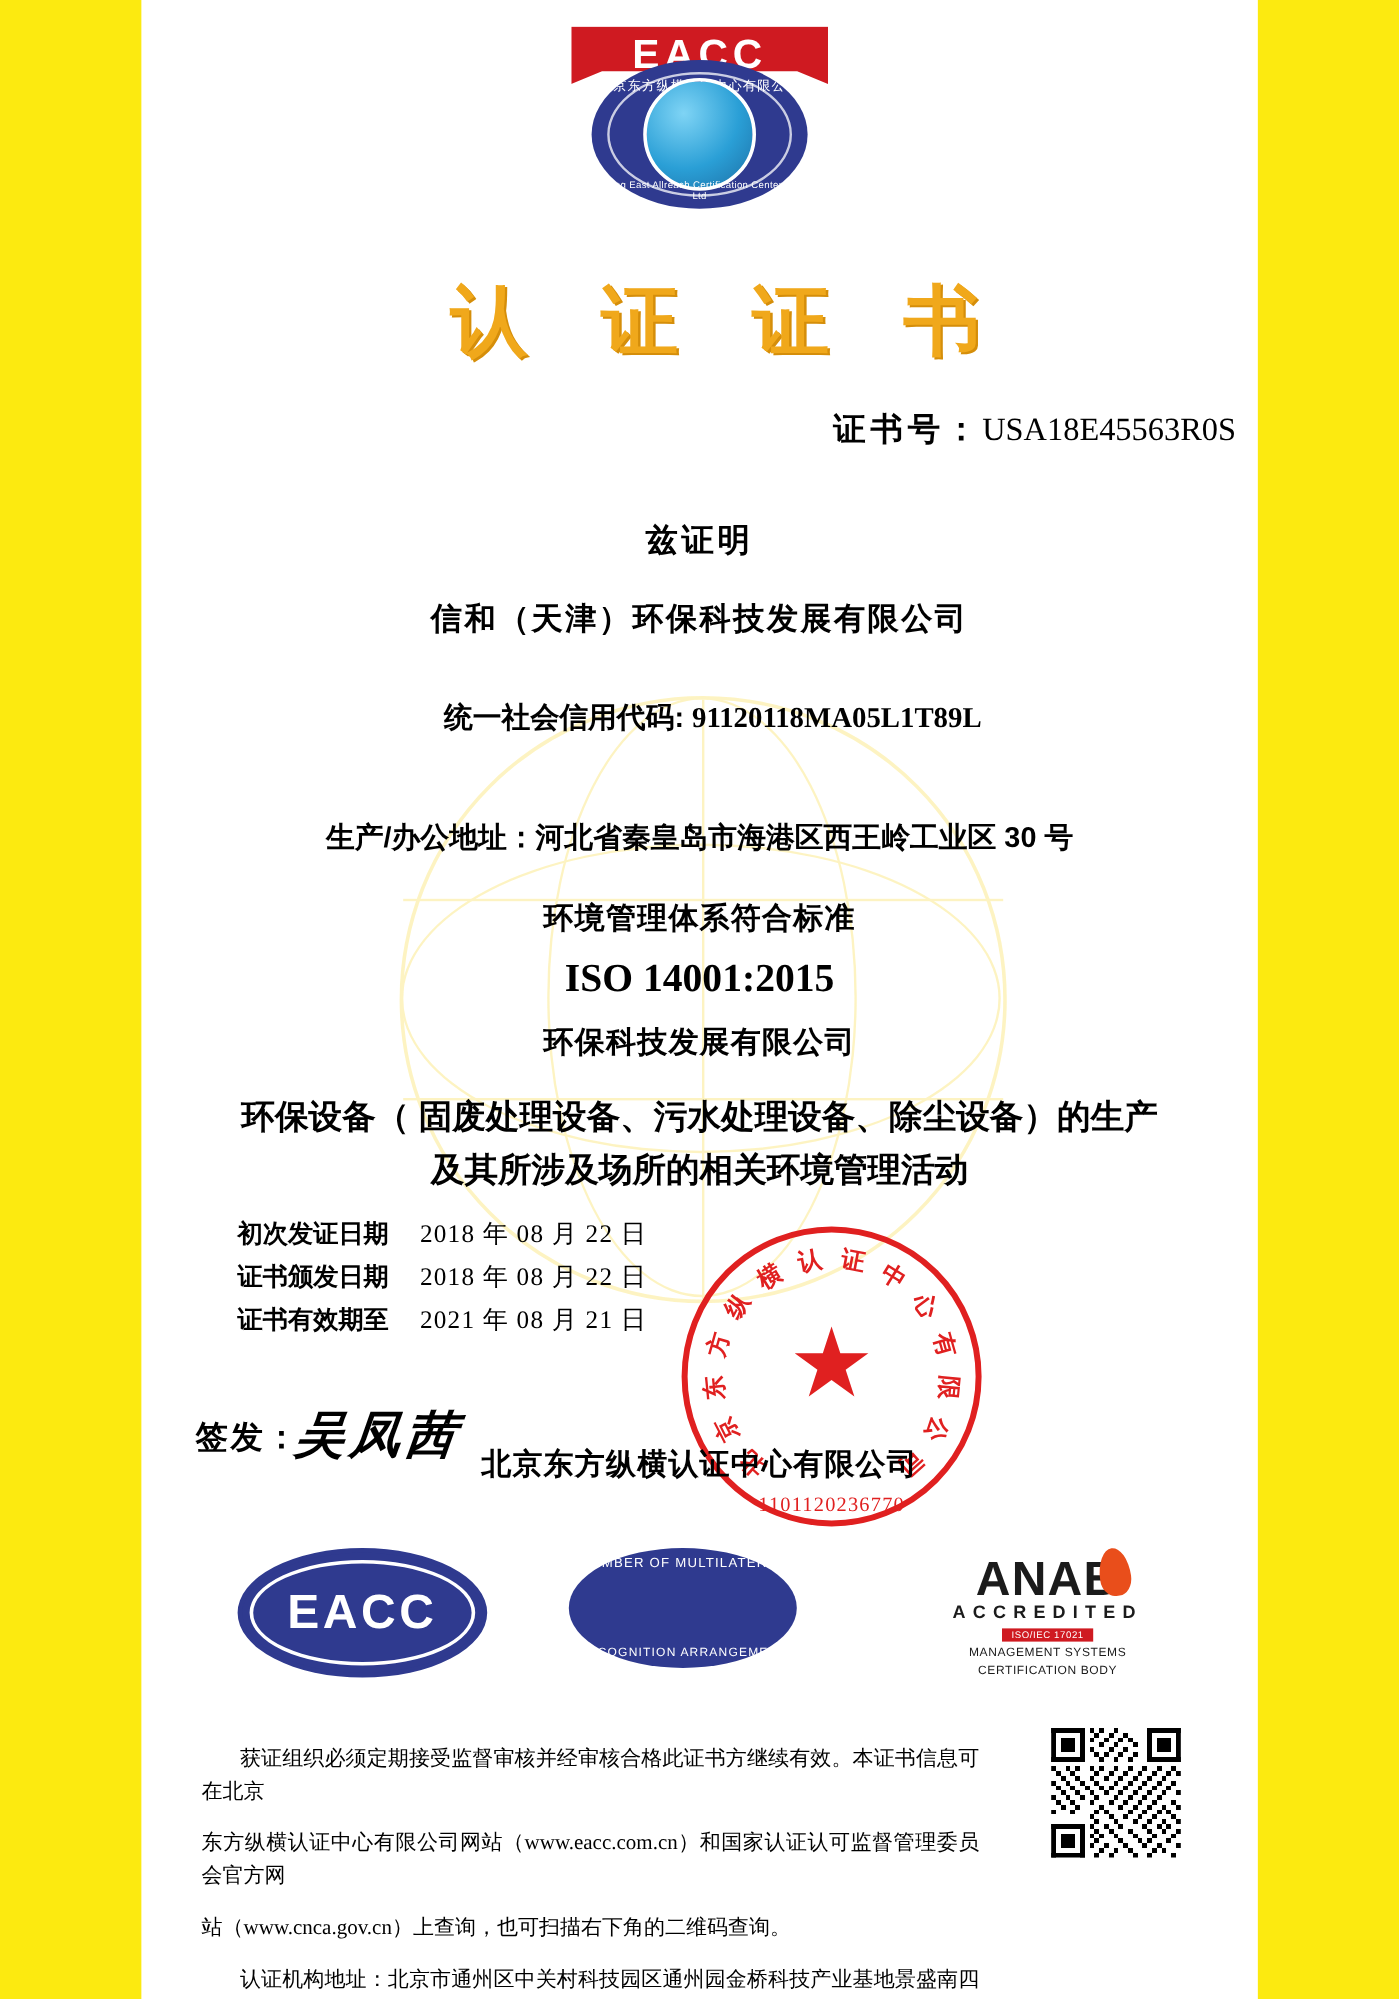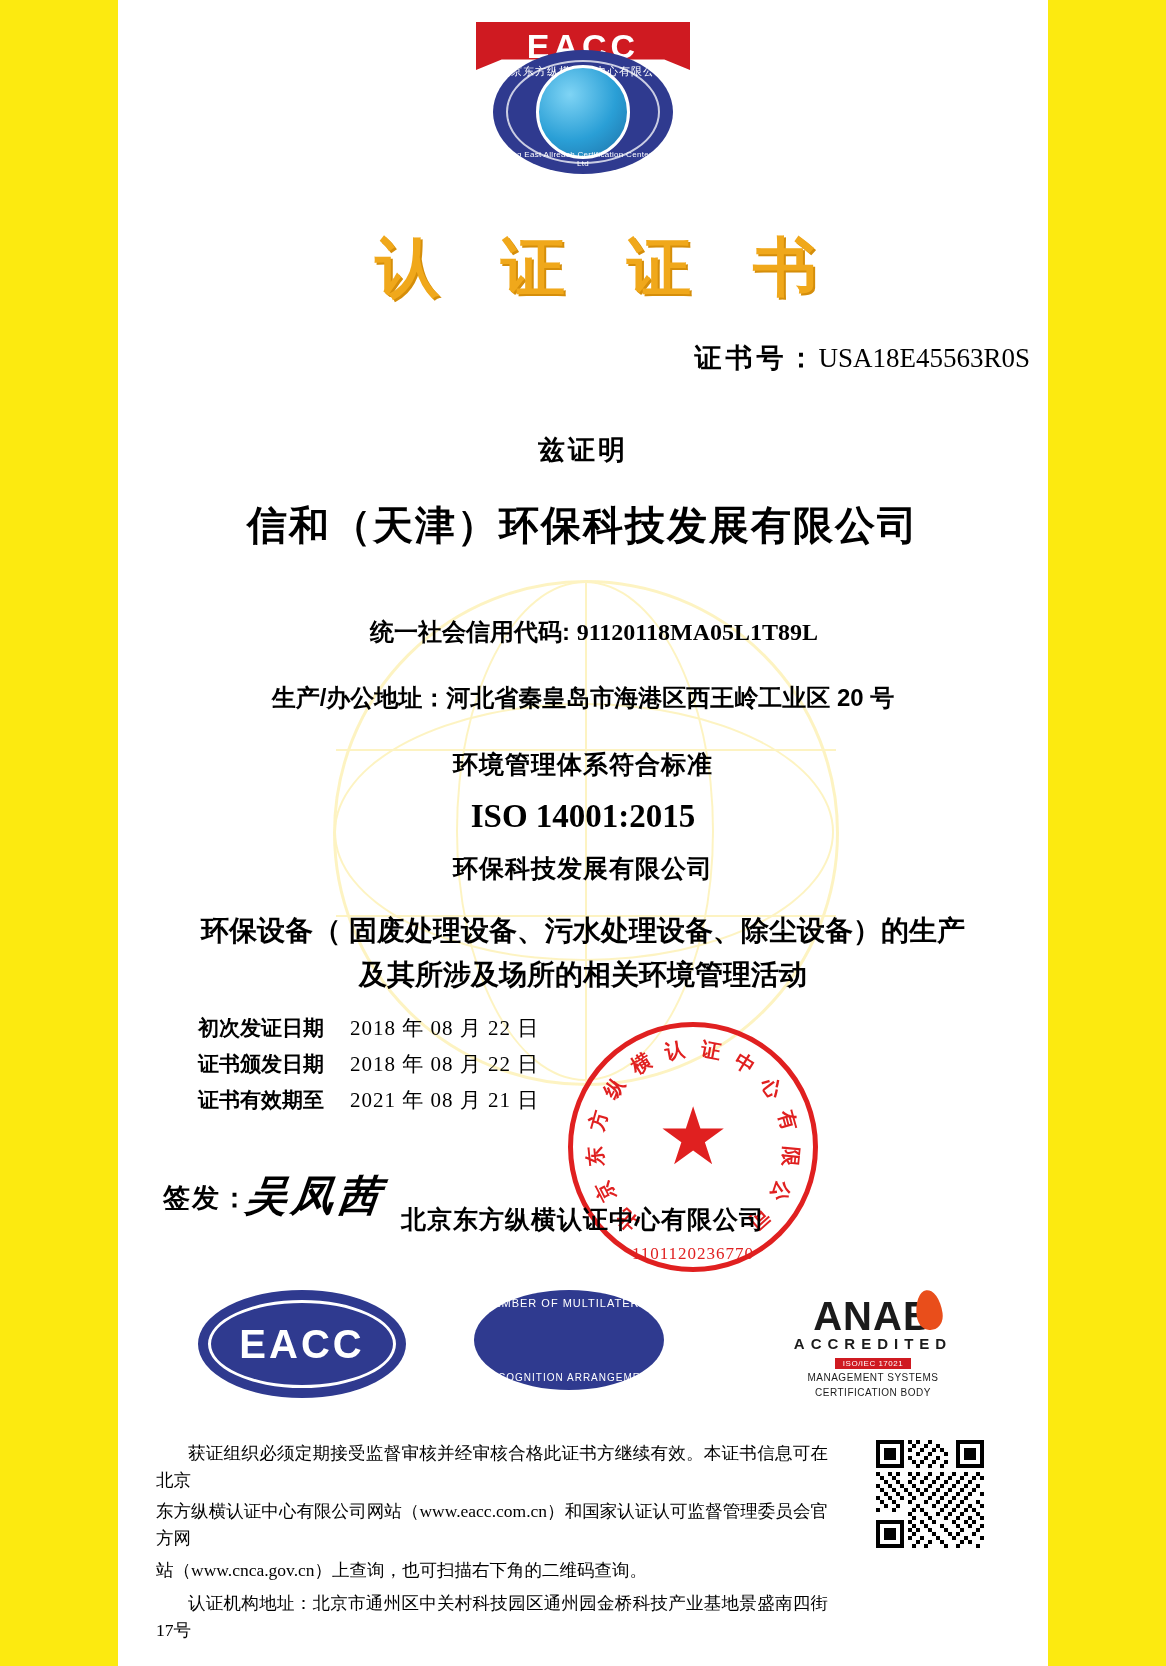--- a/index.html
+++ b/index.html
@@ -176,22 +176,22 @@
     font-size: 27px;
     color: #000000;
     white-space: nowrap;
   }
   .cert-no .lbl { font-family: "Liberation Sans", sans-serif; font-weight: bold; letter-spacing: 4px; }
   .cert-no .val { font-family: "Liberation Serif", serif; }
 
   .ctr { position: absolute; left: 0; right: 0; text-align: center; }
 
   .hereby { top: 432px; font-family: "Liberation Sans", sans-serif; font-weight: bold; font-size: 27px; letter-spacing: 3px; }
-  .company { top: 498px; font-family: "Liberation Sans", sans-serif; font-weight: bold; font-size: 40px; letter-spacing: 2px; }
-  .credit { top: 616px; font-family: "Liberation Sans", sans-serif; font-weight: bold; font-size: 24px; padding-left: 22px; }
+  .company { top: 498px; font-family: "Liberation Sans", sans-serif; font-weight: bold; font-size: 26px; letter-spacing: 2px; }
+  .credit { top: 582px; font-family: "Liberation Sans", sans-serif; font-weight: bold; font-size: 24px; padding-left: 22px; }
   .credit .code { font-family: "Liberation Serif", serif; font-weight: bold; }
   .addr1 { top: 640px; font-family: "Liberation Sans", sans-serif; font-weight: bold; font-size: 24px; }
   .addr2 { top: 682px; font-family: "Liberation Sans", sans-serif; font-weight: bold; font-size: 24px; }
   .conform { top: 748px; font-family: "Liberation Sans", sans-serif; font-weight: bold; font-size: 25px; letter-spacing: 1px; }
   .std { top: 798px; font-family: "Liberation Serif", serif; font-weight: bold; font-size: 33px; }
   .scope-label { top: 852px; font-family: "Liberation Sans", sans-serif; font-weight: bold; font-size: 25px; letter-spacing: 1px; }
   .scope1 { top: 912px; font-family: "Liberation Sans", sans-serif; font-weight: bold; font-size: 28px; }
   .scope2 { top: 956px; font-family: "Liberation Sans", sans-serif; font-weight: bold; font-size: 28px; }
 
   
@@ -397,21 +397,21 @@
     position: absolute;
     left: 34px;
     top: 1436px;
     width: 680px;
     font-family: "Liberation Serif", serif;
     font-size: 17.5px;
     line-height: 1.55;
     color: #000;
     text-align: justify;
   }
-  .footer p { margin: 4px; }
+  .footer p { margin: 16px; }
   .footer .indent { text-indent: 32px; }
   .footer .org { margin-top: 6px; }
   .qr {
     position: absolute;
     right: 64px;
     top: 1440px;
     width: 108px;
     height: 108px;
   }
   .qr svg { display: block; }
@@ -452,21 +452,21 @@
     <div class="cert-no">
       <span class="lbl">证书号：</span><span class="val">USA18E45563R0S</span>
     </div>
 
     <div class="ctr hereby">兹证明</div>
     <div class="ctr company">信和（天津）环保科技发展有限公司</div>
     <div class="ctr credit">
       <span>统一社会信用代码:</span>
       <span class="code">91120118MA05L1T89L</span>
     </div>
-    <div class="ctr addr2">生产/办公地址：河北省秦皇岛市海港区西王岭工业区 20 号</div>
+    <div class="ctr addr2">生产/办公地址：河北省秦皇岛市海港区西王岭工业区 30 号</div>
     <div class="ctr conform">环境管理体系符合标准</div>
     <div class="ctr std">ISO 14001:2015</div>
     <div class="ctr scope-label">环保科技发展有限公司</div>
     <div class="ctr scope1">环保设备（ 固废处理设备、污水处理设备、除尘设备）的生产</div>
     <div class="ctr scope2">及其所涉及场所的相关环境管理活动</div>
 
     <div class="dates">
       <div class="date-row">
         <span class="k">初次发证日期</span><span class="v">2018 年 08 月 22 日</span>
       </div>

